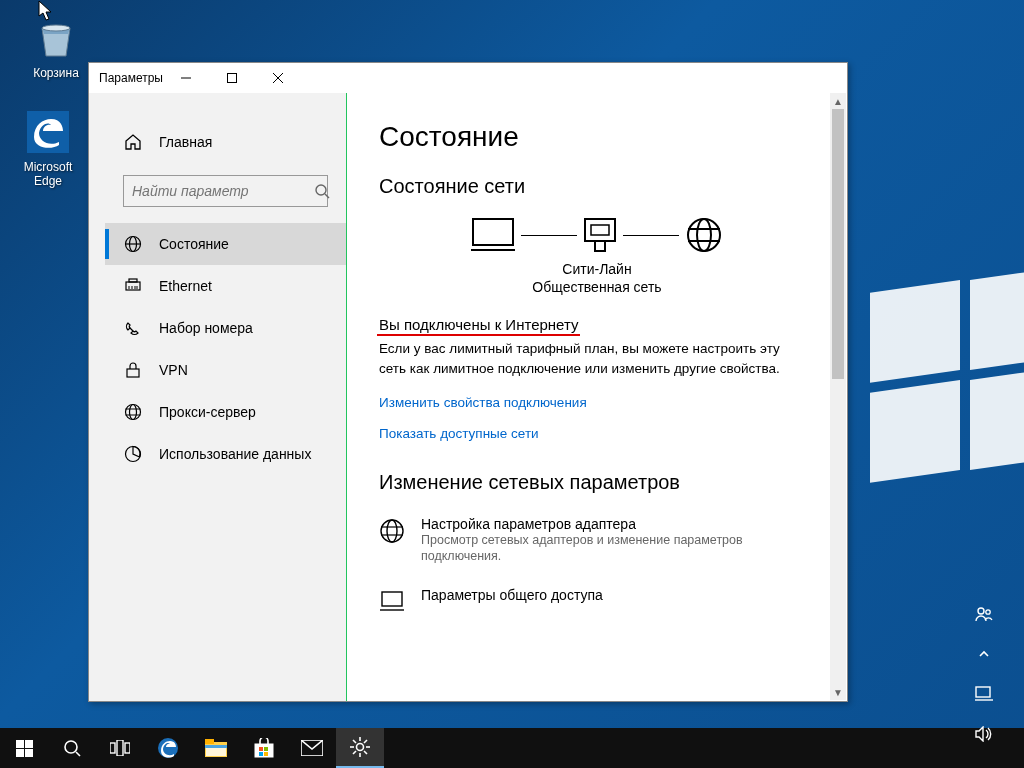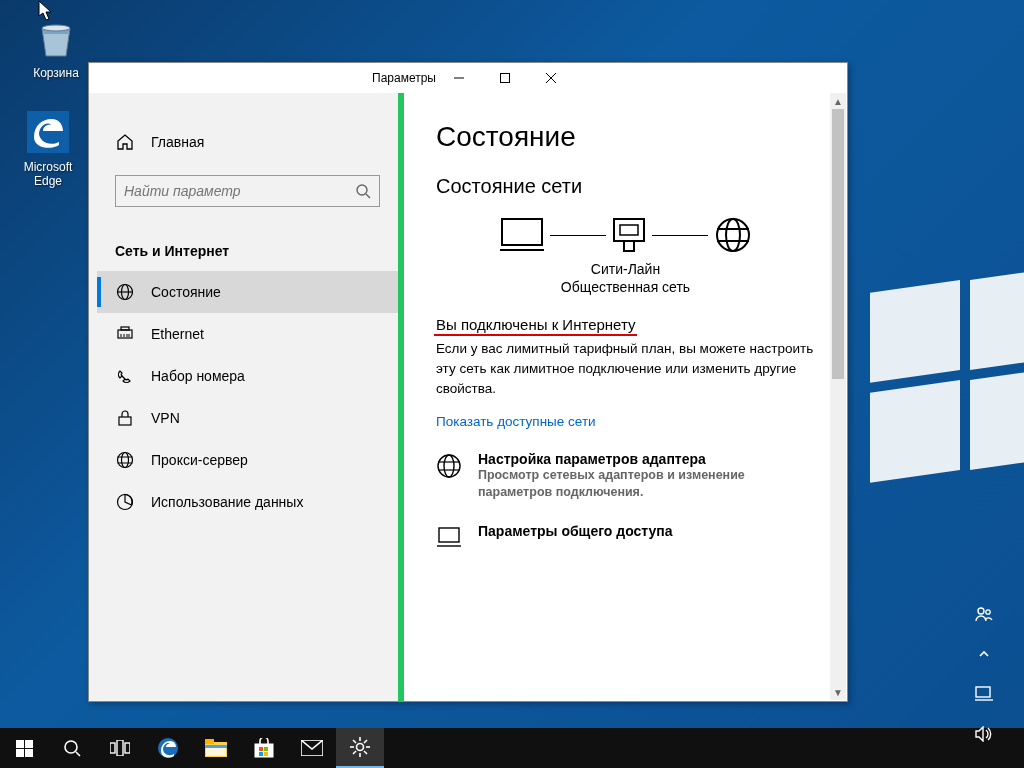--- a/index.html
+++ b/index.html
@@ -24,29 +24,29 @@
   .cursor {
     position: absolute; top: 0px; left: 38px; width: 16px; height: 22px; z-index: 99;
   }
   
   .window {
     position: absolute; left: 88px; top: 62px; width: 760px; height: 640px;
     background: #fff; border: 1px solid #888; box-shadow: 2px 2px 6px rgba(0,0,0,.3);
     display: flex; flex-direction: column;
   }
   .titlebar {
-    height: 30px; display: flex; align-items: center; justify-content: center;
+    height: 30px; display: flex; align-items: center; justify-content: flex-start;
     padding-left: 10px; font-size: 12px; color: #000; background:#fff;
   }
   .titlebar .controls { display: flex; }
   .titlebar .ctrl { width: 46px; height: 30px; display:flex; align-items:center; justify-content:center; }
   .body { flex: 1; display: flex; overflow:hidden; }
   .sidebar {
-    width: 315px; background: #f2f2f2; border-right: 6px solid #22c55e;
-    padding: 32px 0 0 8px; overflow-y:auto;
+    width: 258px; background: #f2f2f2; border-right: 1px solid #22c55e;
+    padding: 32px 0 0 16px; overflow-y:auto;
   }
   .home-row { display:flex; align-items:center; padding: 8px 18px; font-size:14px; cursor:pointer; }
   .home-row .ic { width: 20px; margin-right:16px; display:flex; align-items:center; justify-content:center;}
   .search {
     margin: 16px 18px; border:1px solid #999; height: 32px; display:flex; align-items:center;
     padding: 0 8px; background:#fff0; background:#f2f2f2;
   }
   .search input { flex:1; border:0; outline:0; background:transparent; font-size:14px; font-style:italic; color:#b91c1c; }
   .search .mag { color:#666; }
   .section-title { padding: 20px 18px 12px; font-size:14px; font-weight:600; }
@@ -58,21 +58,21 @@
   .content h1 { font-size:28px; font-weight:400; margin-bottom: 22px; }
   .content h2 { font-size:20px; font-weight:400; margin-bottom:18px; margin-top: 8px;}
   .subh { font-size:15px; margin-top: 20px; margin-bottom: 6px; position:relative;}
   .underline-red { position:relative; display:inline-block;}
   .underline-red::after{content:"";position:absolute;left:-2px;right:-2px;bottom:-3px;height:2px;background:#d00;}
   .para { font-size:13.5px; color:#000; line-height:1.45; max-width: 410px;}
   .link { color:#0066cc; font-size:13.5px; display:block; margin-top:16px; cursor:pointer;}
   .diagram { display:flex; align-items:center; justify-content:center; gap: 6px; margin: 8px 0 6px;}
   .diagram .line { flex:0 0 56px; height:1px; background:#000;}
   .diag-labels { text-align:center; font-size:14px; line-height:1.3; margin-bottom: 4px; color:#000;}
-  .opt-row { display:flex; gap:14px; margin-top:22px;font-weight:bold; }
+  .opt-row { display:flex; gap:14px; margin-top:22px; }
   .opt-row .oic { flex:0 0 28px; padding-top:2px;}
   .opt-row .otxt .t { font-size:14px; }
   .opt-row .otxt .d { font-size:12.5px; color:#666; line-height:1.35; max-width:360px;}
   .scrollbar { position:absolute; right:1px; top:30px; bottom:1px; width:16px; background:#f0f0f0;}
   .scrollbar .thumb{ position:absolute; left:2px; right:2px; top:16px; height:270px; background:#c2c2c2;}
   .scrollbar .arr{position:absolute;left:0;right:0;height:16px;display:flex;align-items:center;justify-content:center;color:#666;font-size:10px;}
   .scrollbar .arr.up{top:0;} .scrollbar .arr.dn{bottom:0;}
   
   .taskbar {
     position: absolute; left:0; right:0; bottom:0; height: 40px; background:#101010;
@@ -158,21 +158,20 @@
       <div class="search">
         <input placeholder="Найти параметр" style="">
         <span class="mag">
           <svg width="16" height="16" viewBox="0 0 16 16">
               <circle cx="7" cy="7" r="5" fill="none" stroke="#666" stroke-width="1.4"></circle>
               <line x1="11" y1="11" x2="15" y2="15" stroke="#666" stroke-width="1.4"></line>
             </svg>
         </span>
       </div>
 
-      <div class="section-title">Сеть и Интернет</div>
 
       <div class="nav-item active">
         <span class="ic">
             <svg width="18" height="18" viewBox="0 0 18 18">
               <circle cx="9" cy="9" r="7.5" fill="none" stroke="#000" stroke-width="1.2"></circle>
               <ellipse cx="9" cy="9" rx="3.5" ry="7.5" fill="none" stroke="#000" stroke-width="1.2"></ellipse>
               <line x1="1.5" y1="9" x2="16.5" y2="9" stroke="#000" stroke-width="1.2"></line>
             </svg>
           </span>
         <span>Состояние</span>
@@ -260,22 +259,24 @@
         </span>
       </div>
       <div class="diag-labels">
         <div>Сити-Лайн</div>
         <div>Общественная сеть</div>
       </div>
 
       <div class="subh"><span class="underline-red">Вы подключены к Интернету</span></div>
       <p class="para">Если у вас лимитный тарифный план, вы можете настроить эту сеть как лимитное подключение или изменить другие свойства.</p>
 
+      <a class="link">Изменить свойства подключения</a>
       <a class="link">Показать доступные сети</a>
 
+      <h2 style="margin-top:30px;">Изменение сетевых параметров</h2>
 
       <div class="opt-row">
         <div class="oic">
           <svg width="26" height="26" viewBox="0 0 26 26">
               <circle cx="13" cy="13" r="11" fill="none" stroke="#000" stroke-width="1.4"></circle>
               <ellipse cx="13" cy="13" rx="5" ry="11" fill="none" stroke="#000" stroke-width="1.4"></ellipse>
               <line x1="2" y1="9" x2="24" y2="9" stroke="#000" stroke-width="1.2"></line>
               <line x1="2" y1="17" x2="24" y2="17" stroke="#000" stroke-width="1.2"></line>
             </svg>
         </div>

